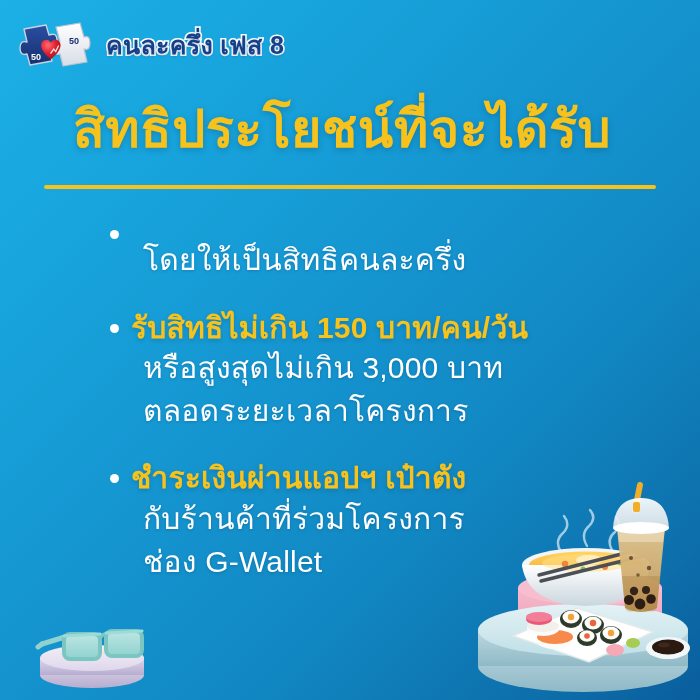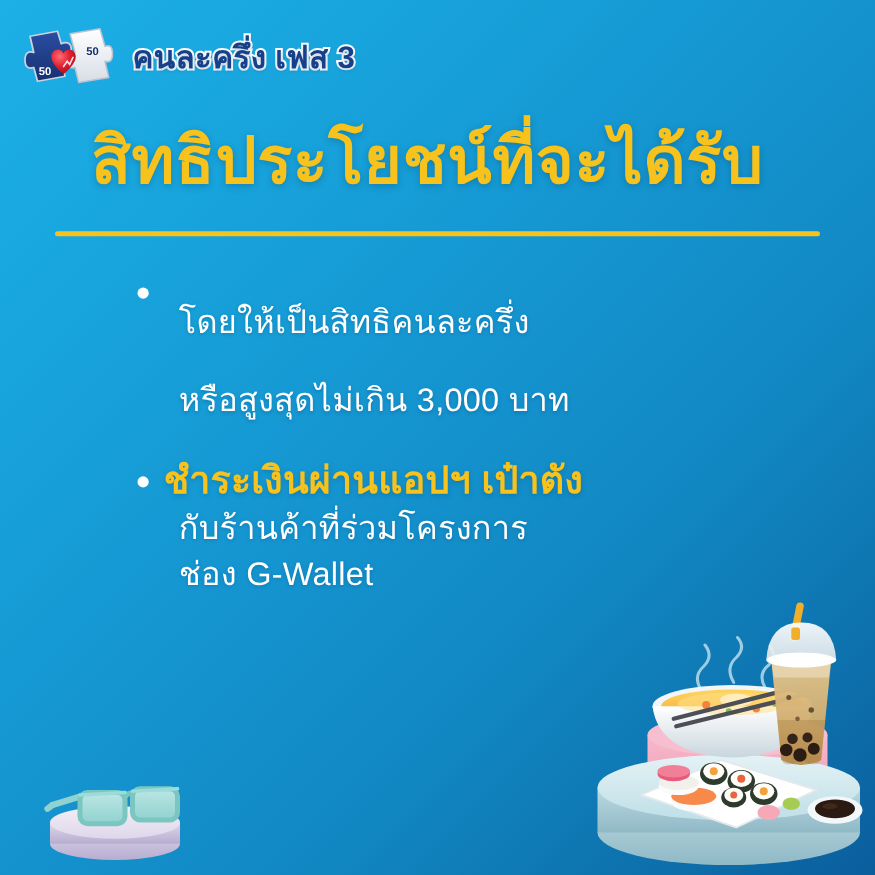--- a/index.html
+++ b/index.html
@@ -113,21 +113,21 @@
     line-height: 1.32;
     letter-spacing: .2px;
     text-shadow: 0 2px 4px rgba(6,55,95,.25);
     white-space: nowrap;
   }
   .sublines {
     margin-left: 21px;
     padding-left: 12px;
   }
   .subline {
-    font-size: 26px;
+    font-size: 30px;
     color: #ffffff;
     line-height: 1.42;
     letter-spacing: .2px;
     white-space: nowrap;
     text-shadow: 0 1px 3px rgba(6,55,95,.28);
   }
 
   
   .glasses-scene {
     position: absolute;
@@ -184,40 +184,45 @@
           <text x="58" y="27" font-family="Liberation Sans, sans-serif" font-size="9" font-weight="bold" fill="#17306f" text-anchor="middle">50</text>
         </g>
 
         <g>
           <path d="M30 21.5 C30 17 24 15 22 19.5 C20 15 14 17 14 21.5
                    C14 27 22 33 22 33 C22 33 30 27 30 21.5 Z" fill="url(#heartG)" transform="translate(8,2) scale(1.22)"></path>
           <path d="M22 28 l2.4 -3.4 1.6 2.1 2.2 -4.6" fill="none" stroke="#ffffff" stroke-width="1.1" stroke-linecap="round" transform="translate(8,2) scale(1.22)" opacity=".85"></path>
         </g>
       </svg>
     </div>
-    <div class="brand-text">คนละครึ่ง เฟส 3</div>
+    <div class="brand-text">คนละครึ่ง เฟส 8</div>
   </div>
 
   <div class="title">สิทธิประโยชน์ที่จะได้รับ</div>
   <div class="divider"></div>
 
   <div class="bullets">
 
     <div class="bullet-block">
       <div class="bullet-row">
         <span class="dot"></span>
       </div>
       <div class="sublines">
         <div class="subline">โดยให้เป็นสิทธิคนละครึ่ง</div>
       </div>
     </div>
 
     <div class="bullet-block">
+      <div class="bullet-row">
+        <span class="dot"></span>
+        <span class="headline">รับสิทธิไม่เกิน 150 บาท/คน/วัน</span>
+      </div>
       <div class="sublines">
         <div class="subline">หรือสูงสุดไม่เกิน 3,000 บาท</div>
+        <div class="subline">ตลอดระยะเวลาโครงการ</div>
       </div>
     </div>
 
     <div class="bullet-block">
       <div class="bullet-row">
         <span class="dot"></span>
         <span class="headline">ชำระเงินผ่านแอปฯ เป๋าตัง</span>
       </div>
       <div class="sublines">
         <div class="subline">กับร้านค้าที่ร่วมโครงการ</div>

